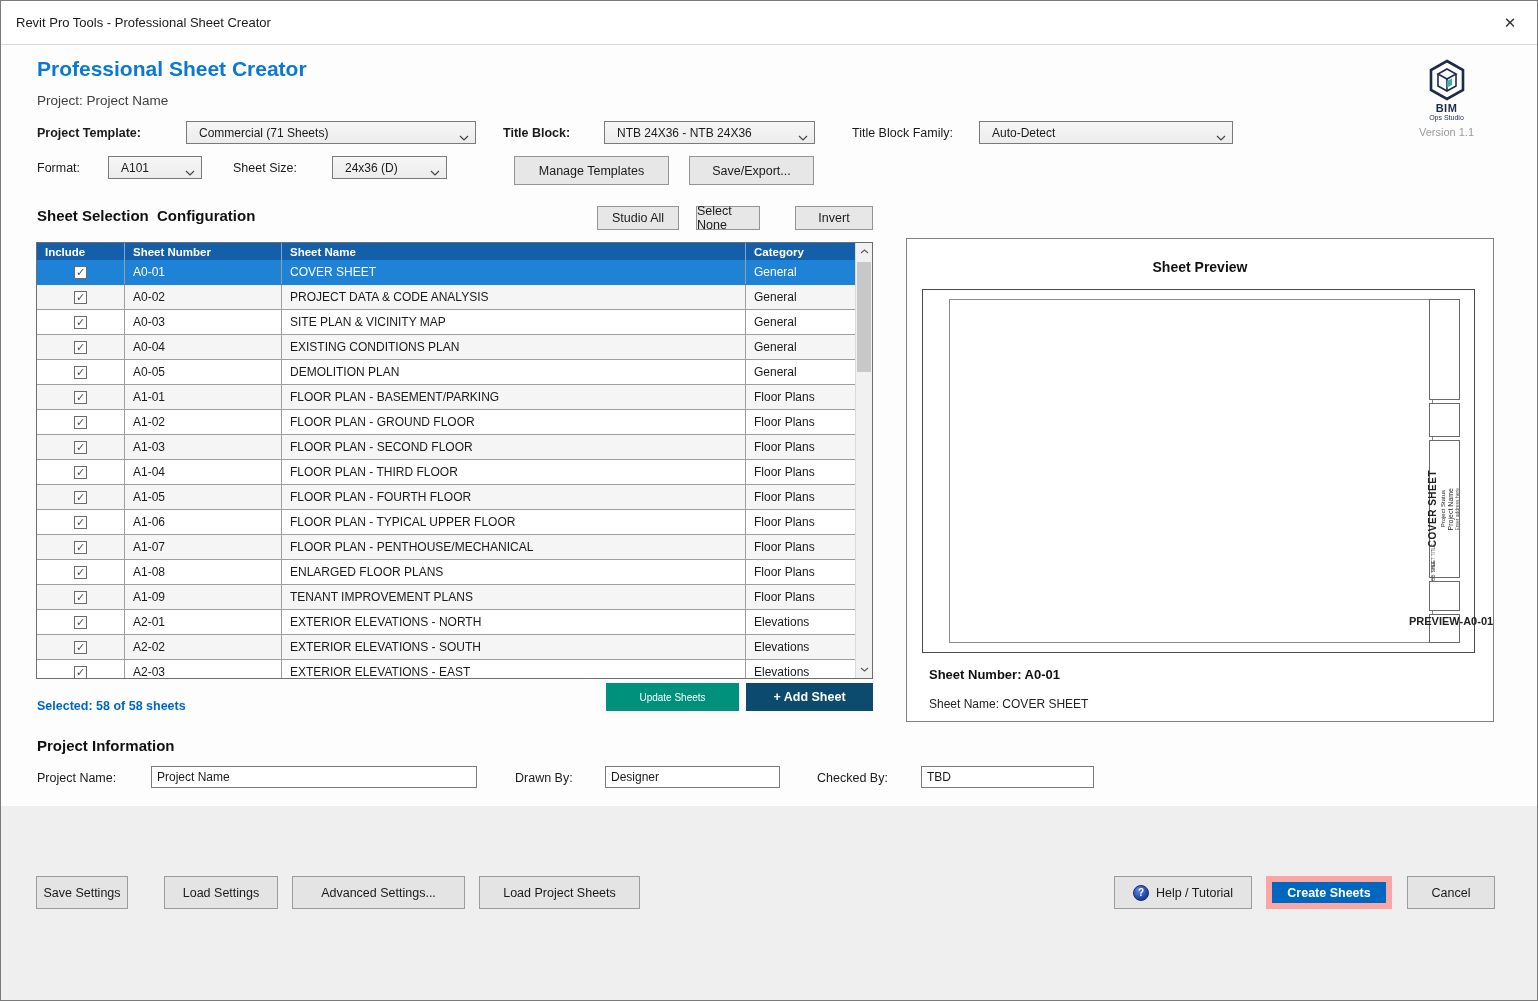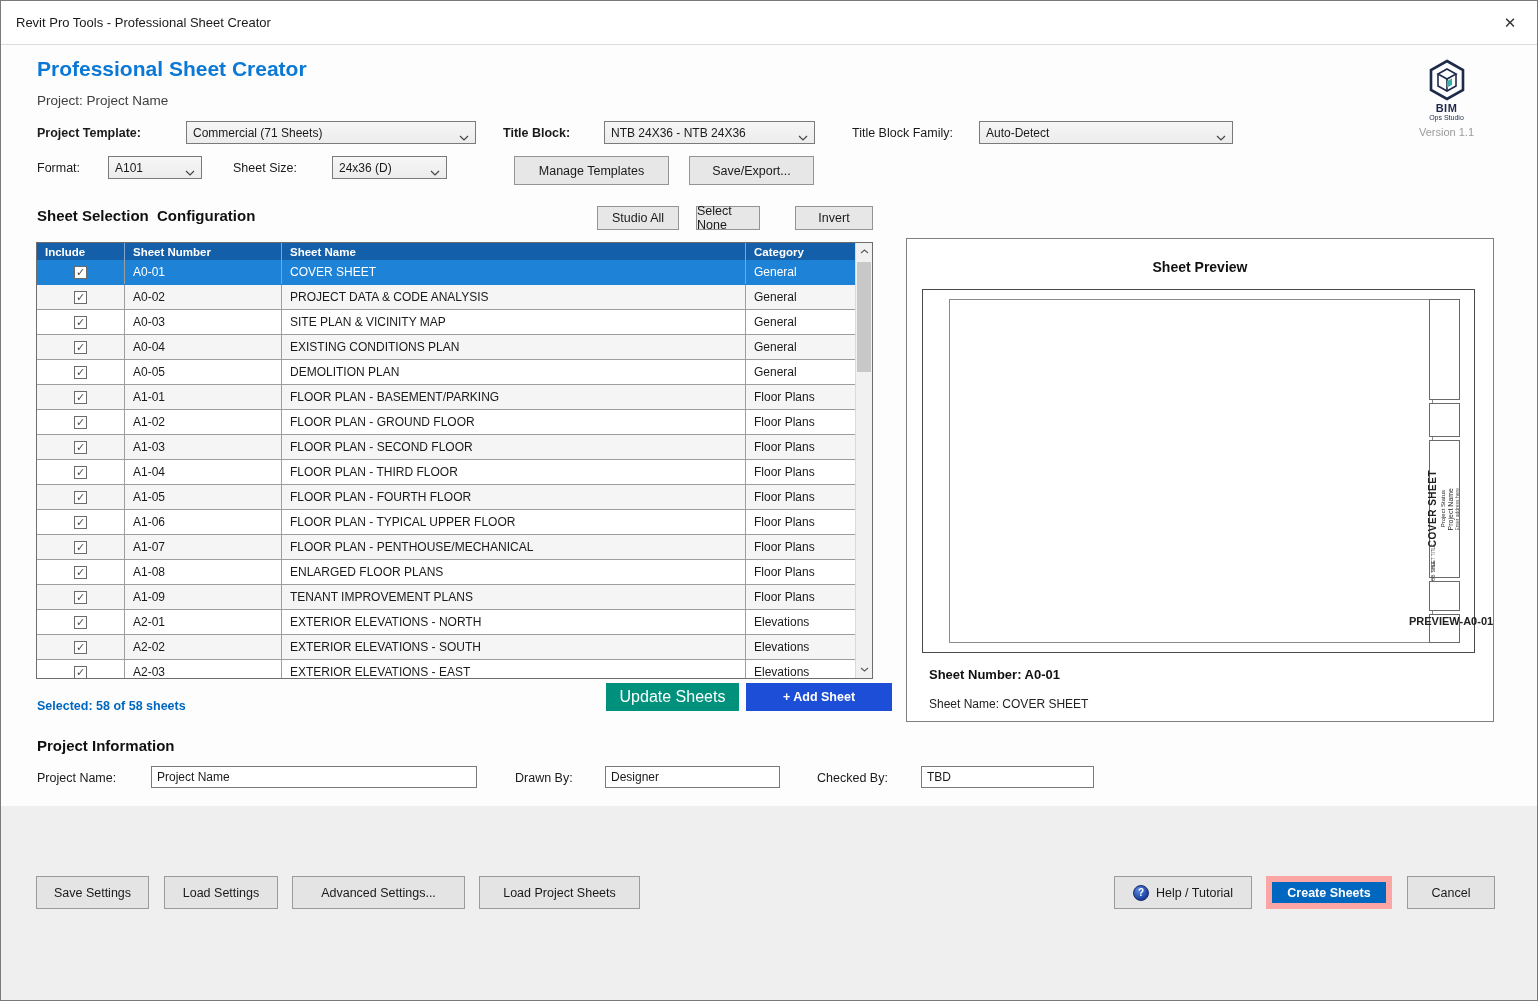--- a/index.html
+++ b/index.html
@@ -17,21 +17,21 @@
 
   .logo { position:absolute; left:1408px; top:58px; width:75px; text-align:center; }
   .logo svg { display:block; margin:0 auto; }
   .logo-bim { font-size:11px; font-weight:bold; color:#1E2A4A; margin-top:1px; letter-spacing:.5px; }
   .logo-sub { font-size:7px; color:#1E2A4A; }
   .version { position:absolute; left:1408px; top:125px; width:75px; text-align:center; font-size:11px; color:#9A9A9A; }
 
   
   .lbl { position:absolute; font-size:12.5px; color:#1A1A1A; }
   .lbl.b { font-weight:bold; }
-  .combo { position:absolute; height:23px; background:linear-gradient(#F6F6F6,#ECECEC); border:1px solid #7A7A7A; font-size:12px; color:#1A1A1A; display:flex; align-items:center; padding:0 20px 0 6px; cursor:pointer; }
+  .combo { position:absolute; height:23px; background:linear-gradient(#F6F6F6,#ECECEC); border:1px solid #7A7A7A; font-size:12px; color:#1A1A1A; display:flex; align-items:center; padding:0 20px 0 12px; cursor:pointer; }
   .combo .chev { position:absolute; right:6px; top:8px; }
   .btn { position:absolute; background:#E7E7E7; border:1px solid #949494; font-size:12.5px; color:#1A1A1A; display:flex; align-items:center; justify-content:center; cursor:pointer; }
 
   .section-title { position:absolute; left:36px; top:206px; font-size:15px; font-weight:bold; color:#111; white-space:pre; }
 
   
   .table { position:absolute; left:35px; top:241px; width:837px; height:437px; border:1px solid #6E6E6E; background:#FFF; overflow:hidden; }
   .thead { display:flex; height:17px; background:#145FAA; color:#FFF; font-size:11.5px; font-weight:bold; }
   .thead .hc { display:flex; align-items:center; padding-left:8px; border-left:1px solid rgba(255,255,255,.45); }
   .thead .hc:first-child { border-left:none; }
@@ -48,22 +48,22 @@
   .cb { width:13px; height:13px; background:#FFF; border:1px solid #6B6B6B; display:flex; align-items:center; justify-content:center; }
   .cb .tick { font-size:11px; line-height:11px; color:#4A4A4A; }
 
   .vscroll { position:absolute; right:0; top:0; width:17px; height:435px; background:#F1F1F1; border-left:1px solid #DADADA; }
   .varrow { position:absolute; left:0; width:16px; height:17px; display:flex; align-items:center; justify-content:center; color:#5E5E5E; }
   .varrow.up { top:0; }
   .varrow.down { bottom:0; }
   .vthumb { position:absolute; left:1px; top:19px; width:14px; height:110px; background:#C8C8C8; }
 
   .selected-summary { position:absolute; left:36px; top:698px; font-size:12.5px; font-weight:bold; color:#0067C0; }
-  .btn-update { position:absolute; left:605px; top:682px; width:133px; height:28px; background:#00917C; color:#FFF; border:none; font-size:16px; display:flex; align-items:center; justify-content:center; cursor:pointer; }
-  .btn-add { position:absolute; left:745px; top:682px; width:146px; height:28px; background:#1d4ed8; color:#FFF; border:none; font-size:12.5px; font-weight:bold; display:flex; align-items:center; justify-content:center; cursor:pointer; }
+  .btn-update { position:absolute; left:605px; top:682px; width:133px; height:28px; background:#00917C; color:#FFF; border:none; font-size:10px; display:flex; align-items:center; justify-content:center; cursor:pointer; }
+  .btn-add { position:absolute; left:745px; top:682px; width:127px; height:28px; background:#0c4a6e; color:#FFF; border:none; font-size:12.5px; font-weight:bold; display:flex; align-items:center; justify-content:center; cursor:pointer; }
 
   
   .preview { position:absolute; left:905px; top:237px; width:588px; height:484px; background:#FFF; border:1px solid #808080; }
   .preview-title { position:absolute; left:0; top:20px; width:100%; text-align:center; font-size:14px; font-weight:bold; color:#111; }
   .sheet { position:absolute; left:15px; top:50px; width:553px; height:364px; background:#FFF; border:1px solid #4A4A4A; }
   .sheet-inner { position:absolute; left:26px; top:9px; width:484px; height:344px; border:1px solid #8A8A8A; }
   .strip { position:absolute; left:506px; top:9px; width:31px; height:344px; }
   .strip .box { position:absolute; left:0; width:31px; border:1px solid #6A6A6A; background:#FFF; }
   .sb1 { top:0; height:101px; }
   .sb-grid { top:104px; height:34px; background-image:repeating-linear-gradient(90deg,#8A8A8A 0 1px,transparent 1px 6px),repeating-linear-gradient(0deg,#8A8A8A 0 1px,transparent 1px 11px); }
@@ -388,21 +388,21 @@
 
   <div class="pi-title">Project Information</div>
   <span class="lbl" style="left:36px; top:770px;">Project Name:</span>
   <div class="input" style="left:150px; top:765px; width:326px;">Project Name</div>
   <span class="lbl" style="left:514px; top:770px;">Drawn By:</span>
   <div class="input" style="left:604px; top:765px; width:175px;">Designer</div>
   <span class="lbl" style="left:816px; top:770px;">Checked By:</span>
   <div class="input" style="left:920px; top:765px; width:173px;">TBD</div>
 
   <div class="footer-band"></div>
-  <div class="fbtn" style="left:35px; width:113px;">Save Settings</div>
+  <div class="fbtn" style="left:35px; width:92px;">Save Settings</div>
   <div class="fbtn" style="left:163px; width:114px;">Load Settings</div>
   <div class="fbtn" style="left:291px; width:173px;">Advanced Settings...</div>
   <div class="fbtn" style="left:478px; width:161px;">Load Project Sheets</div>
   <div class="fbtn" style="left:1113px; width:138px;">
     <span class="help-icon">?</span>
     <span>Help / Tutorial</span>
   </div>
   <div class="fbtn btn-create" style="left:1265px; width:126px;">Create Sheets</div>
   <div class="fbtn" style="left:1406px; width:88px;">Cancel</div>
 

